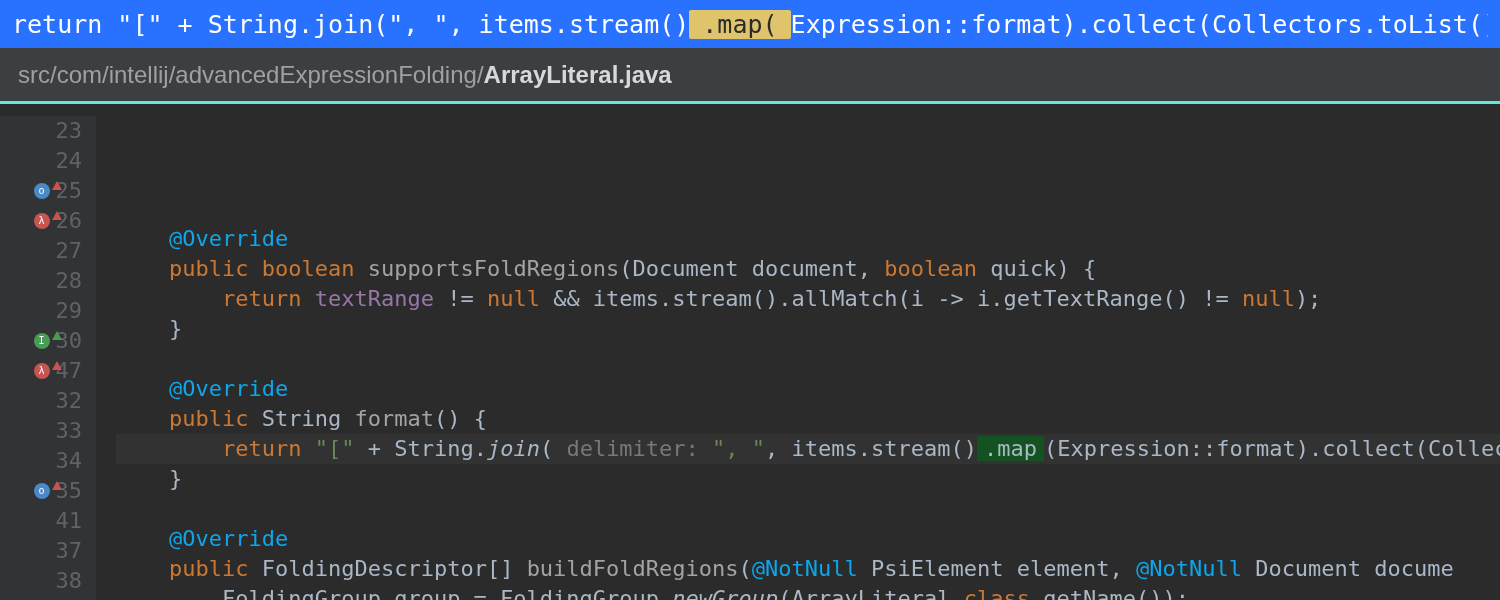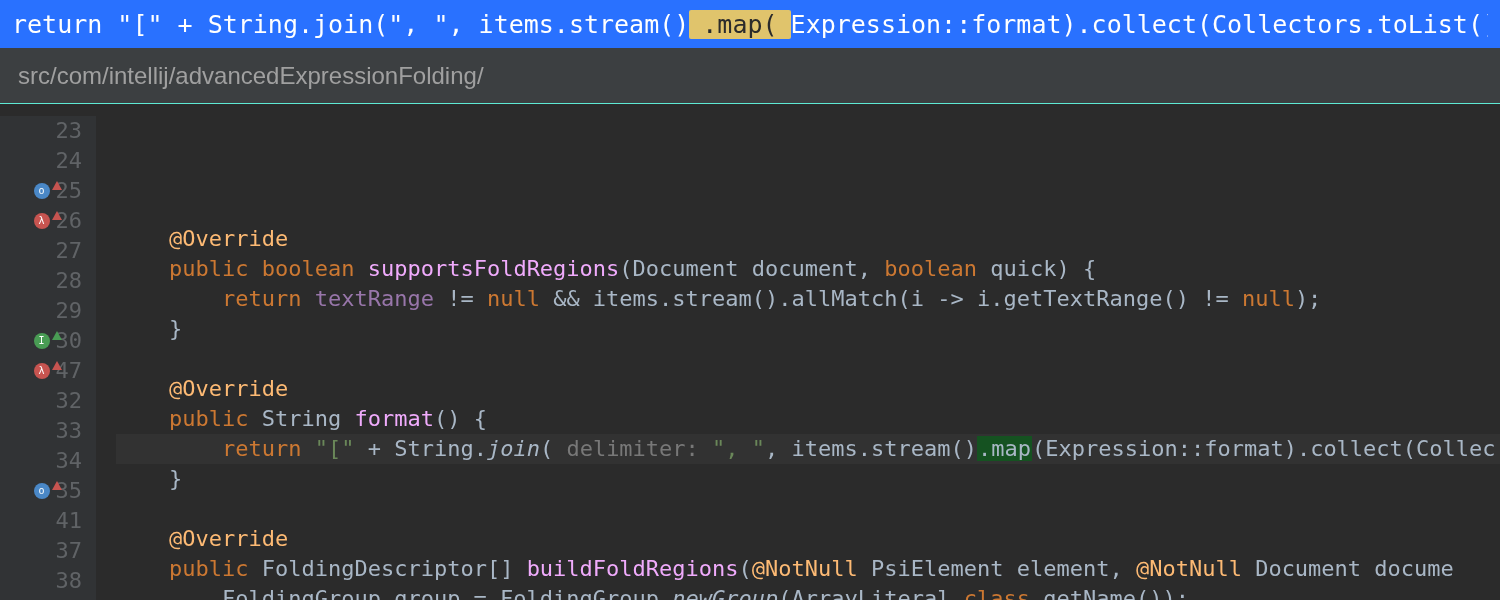--- a/index.html
+++ b/index.html
@@ -17,21 +17,21 @@
     font-size: 25px;
   }
   .topbar .code { flex: 1 1 auto; overflow: hidden; }
   .topbar .file { flex: 0 0 auto; margin-left: 12px; }
   .hl { background: #e0c46c; color: #2b2b2b; border-radius: 2px; padding: 0 13px; }
   
   .crumb {
     height: 56px; background: #3c3f41; color: #a0a0a0;
     display: flex; align-items: center; padding: 0 18px;
     font-family: -apple-system, "Segoe UI", sans-serif;
-    font-size: 24px; border-bottom: 1px solid #5eead4;
+    font-size: 24px; border-bottom: 3px solid #5eead4;
   }
   .crumb b { color: #d8d8d8; font-weight: 600; }
   
   .editor {
     display: flex; height: calc(600px - 48px - 56px);
     background: #2b2b2b; position: relative;
   }
   .gutter {
     width: 96px; background: #313335; color: #606366;
     font-size: 22px; text-align: right; line-height: 30px;
@@ -47,38 +47,39 @@
   .au-grn { border-bottom:9px solid #499c54; }
   .code-area {
     flex: 1; position: relative; overflow: hidden;
     white-space: pre; font-size: 22px; line-height: 30px;
     padding-left: 20px;
   }
   .code-area .line { height: 30px; }
   .code-area .hl-line { background: #323232; }
   
   .kw { color: #cc7832; }
-  .ann { color: #fdba74; }
-  .mth { color: #f0abfc; }
+  .ann { color: #0ea5e9; }
+  .mth { color: #a3a3a3; }
   .str { color: #6a8759; }
   .ital { font-style: italic; }
   .hint { color: #787878; }
-  .map-hl { background: #155221; color: #a9b7c6; padding: 0 1px; }
+  .map-hl { background: #155221; color: #a9b7c6; padding: 0 7px; }
 </style>
 </head>
 <body>
 
 <div class="topbar">
   <span class="code">
     <span>return "[" + String.join(", ", items.stream()</span><span class="hl">.map(</span><span>Expression::format).collect(Collectors.toList())) + "]";</span>
   </span>
 </div>
 
 <div class="crumb">
   <span>src/com/intellij/advancedExpressionFolding/</span>
+    <b>ArrayLiteral.java</b>
 </div>
 
 <div class="editor">
   <div class="gutter" id="gutter">
       <div class="ln">
         <span>23</span>
       </div>
       <div class="ln">
         <span>24</span>
       </div>

